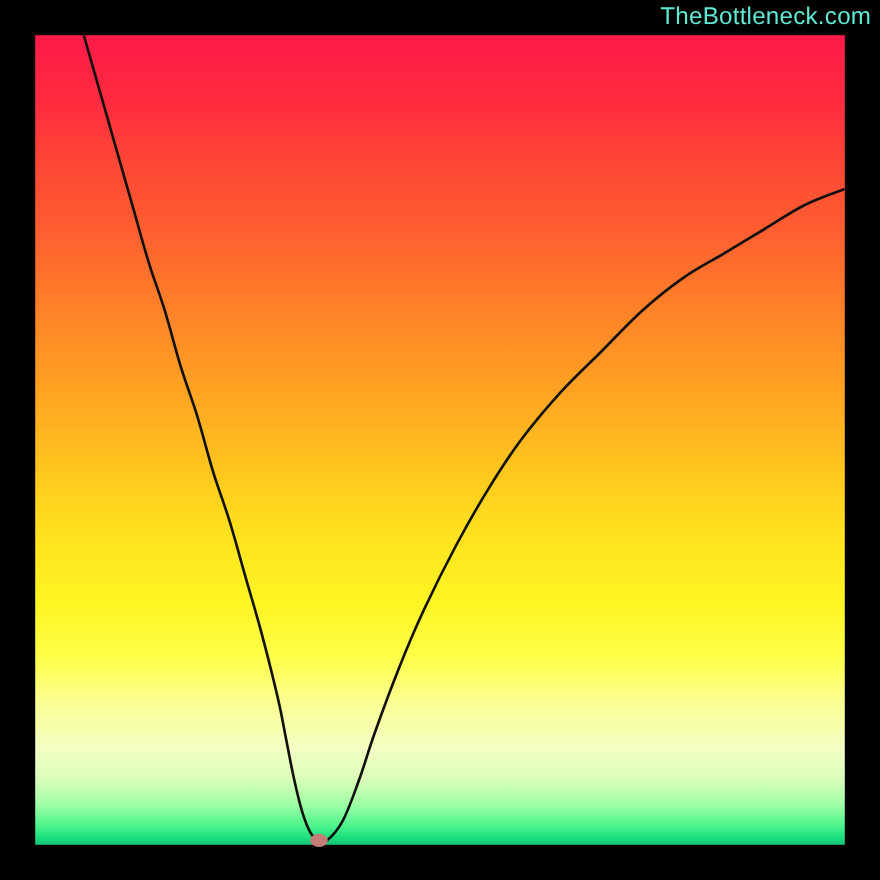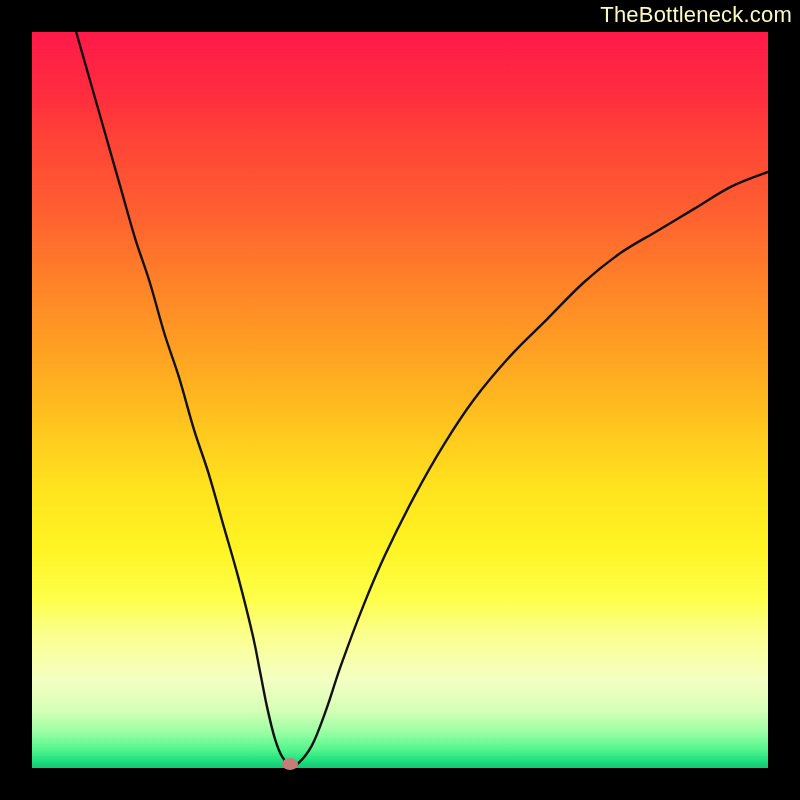--- a/index.html
+++ b/index.html
@@ -8,21 +8,21 @@
     height: 800px;
     background: #000;
     position: relative;
     font-family: Arial, Helvetica, sans-serif;
     overflow: hidden;
   }
   .watermark {
     position: absolute;
     top: 2px;
     right: 8px;
-    color: #fef9c3;
+    color: #5eead4;
     font-size: 22px;
     letter-spacing: 0.2px;
     z-index: 10;
   }
   .plot-area {
     position: absolute;
     left: 32px;
     top: 32px;
     width: 736px;
     height: 736px;

